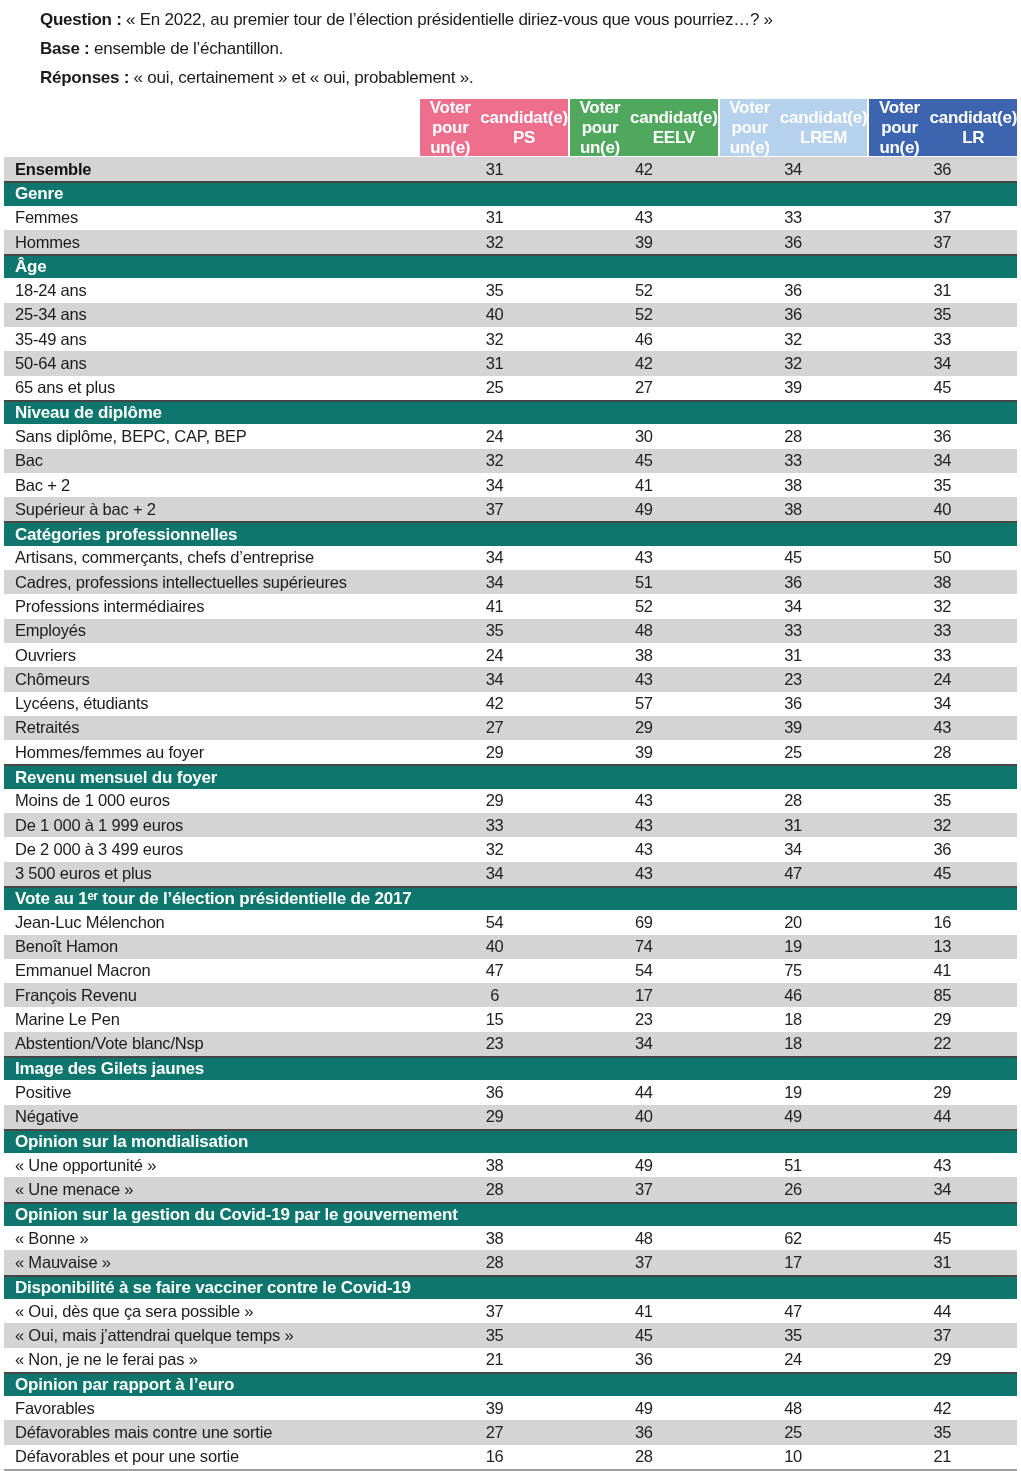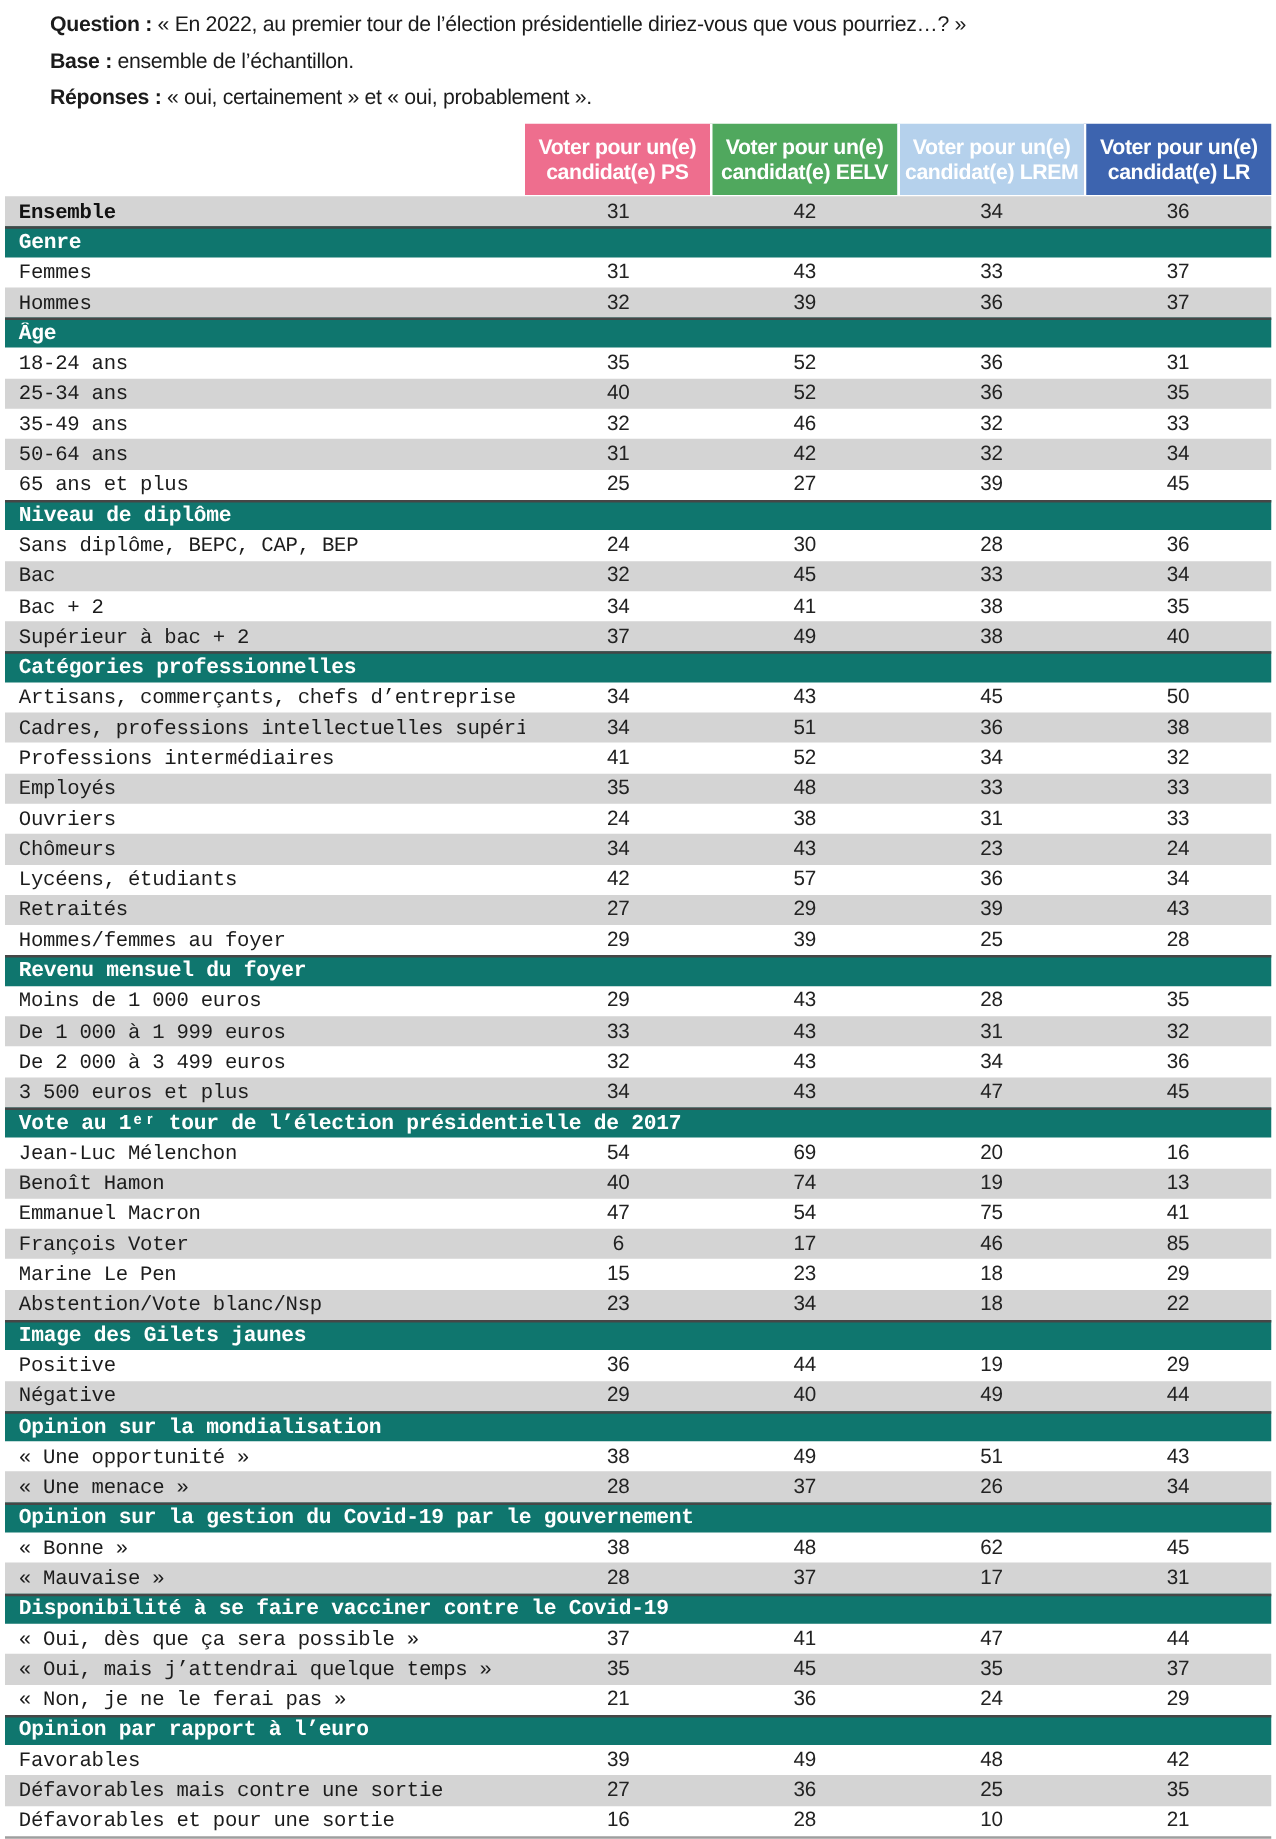--- a/index.html
+++ b/index.html
@@ -15,28 +15,28 @@
   .intro{position:absolute;top:5px;left:8px;right:8px;}
   .intro-line{font-size:17px;line-height:29px;letter-spacing:-0.25px;color:#1b1b1b;white-space:nowrap;}
   .intro-line .lbl{font-weight:bold;margin-left:32px;}
   
   .table{position:absolute;top:99px;left:4px;width:1013px;}
   .header-row{display:flex;height:57px;margin-bottom:1px;}
   .header-spacer{width:416px;}
   .header-cols{display:flex;width:597px;}
   .header-cell{
     flex:1 1 0;box-sizing:border-box;
-    display:flex;flex-direction:column;justify-content:center;align-items:center;
+    display:flex;justify-content:center;align-items:center;
     text-align:center;font-weight:bold;font-size:17px;line-height:20px;
     letter-spacing:-0.3px;color:#fff;
   }
   .header-cell + .header-cell{border-left:2px solid #ffffff;}
   .rows{border-bottom:2px solid #9e9e9e;}
   .row{display:flex;height:24.3px;align-items:center;font-size:16.5px;letter-spacing:-0.2px;box-sizing:border-box;}
-  .row .label{width:416px;box-sizing:border-box;padding-left:11px;white-space:nowrap;overflow:hidden;color:#1c1c1c;font-family:Liberation Mono, monospace;}
+  .row .label{width:416px;box-sizing:border-box;padding-left:11px;white-space:nowrap;overflow:hidden;color:#1c1c1c;}
   .row .cell{width:149.25px;text-align:center;color:#222;}
   .row.shaded{background:#d4d4d4;}
   .row.ensemble .label{font-weight:bold;color:#111;}
   .row.section{
     background:#0f766e;color:#ffffff;font-weight:bold;font-size:17px;
     border-top:2px solid #464646;
   }
   .row.section .label{width:auto;color:#ffffff;}
 </style>
 </head>
@@ -279,21 +279,21 @@
         <div class="cell">13</div>
       </div>
       <div class="row">
         <div class="label">Emmanuel Macron</div>
         <div class="cell">47</div>
         <div class="cell">54</div>
         <div class="cell">75</div>
         <div class="cell">41</div>
       </div>
       <div class="row shaded">
-        <div class="label">François Voter</div>
+        <div class="label">François Revenu</div>
         <div class="cell">6</div>
         <div class="cell">17</div>
         <div class="cell">46</div>
         <div class="cell">85</div>
       </div>
       <div class="row">
         <div class="label">Marine Le Pen</div>
         <div class="cell">15</div>
         <div class="cell">23</div>
         <div class="cell">18</div>

